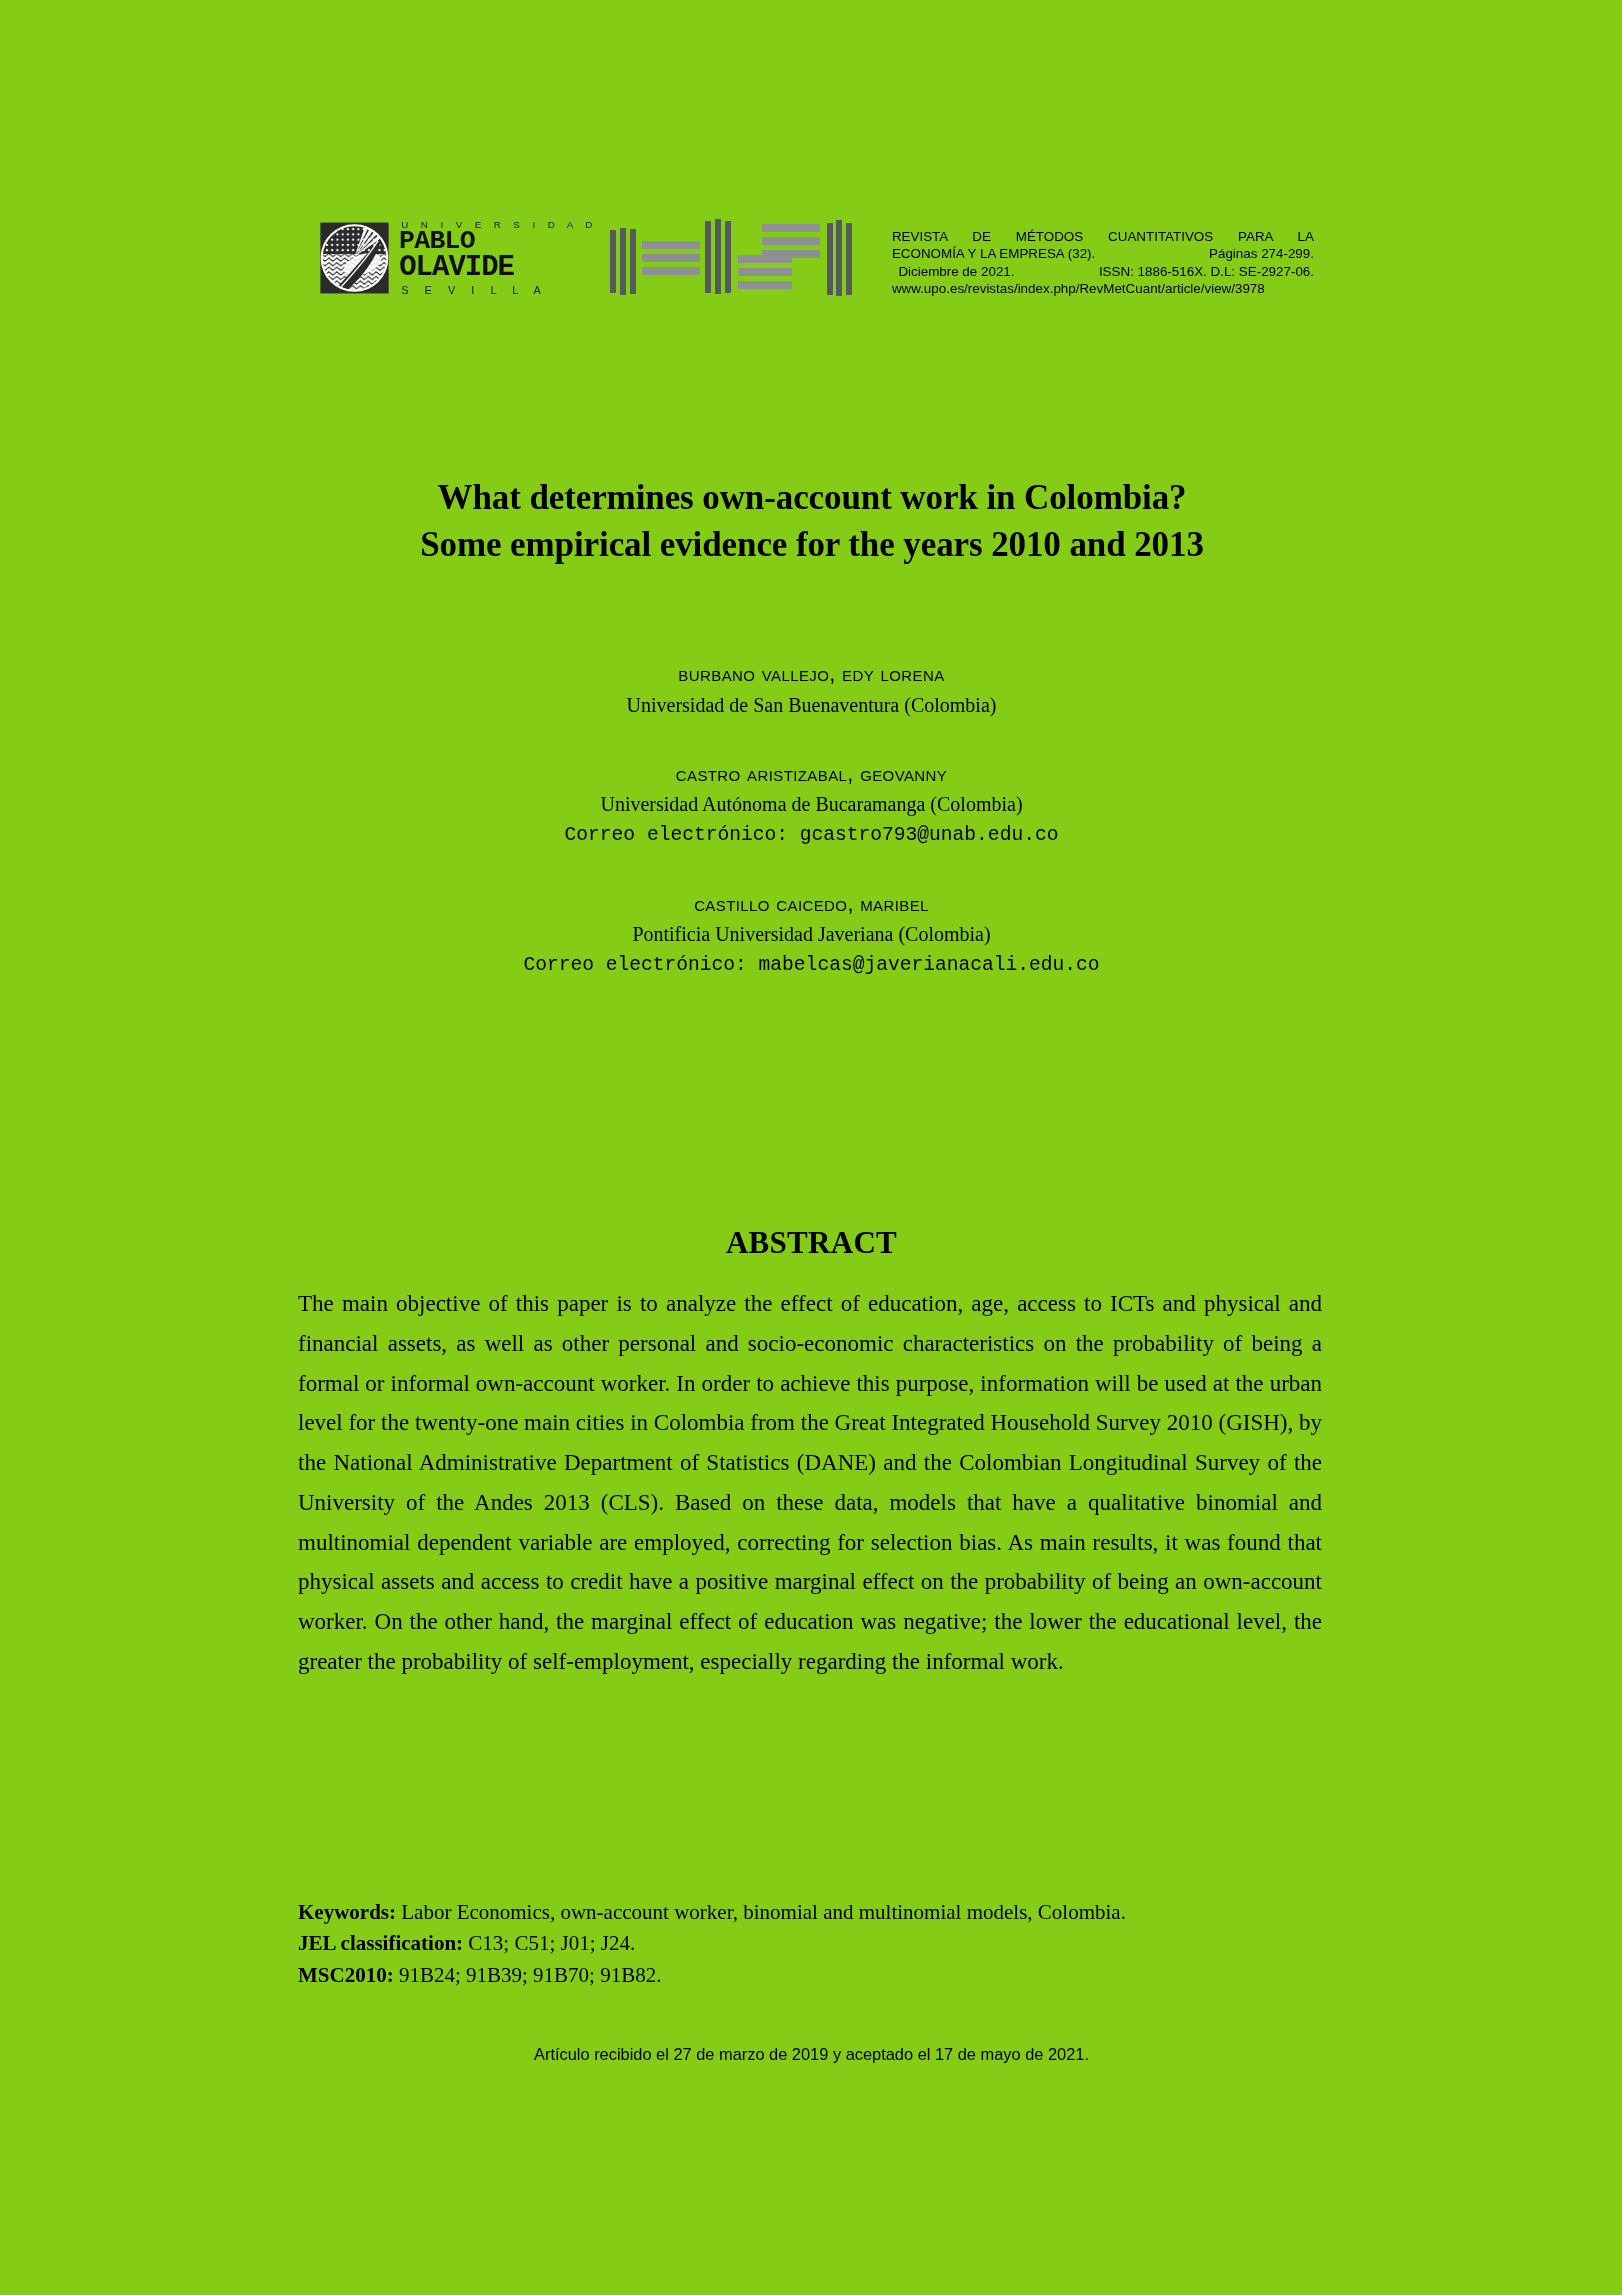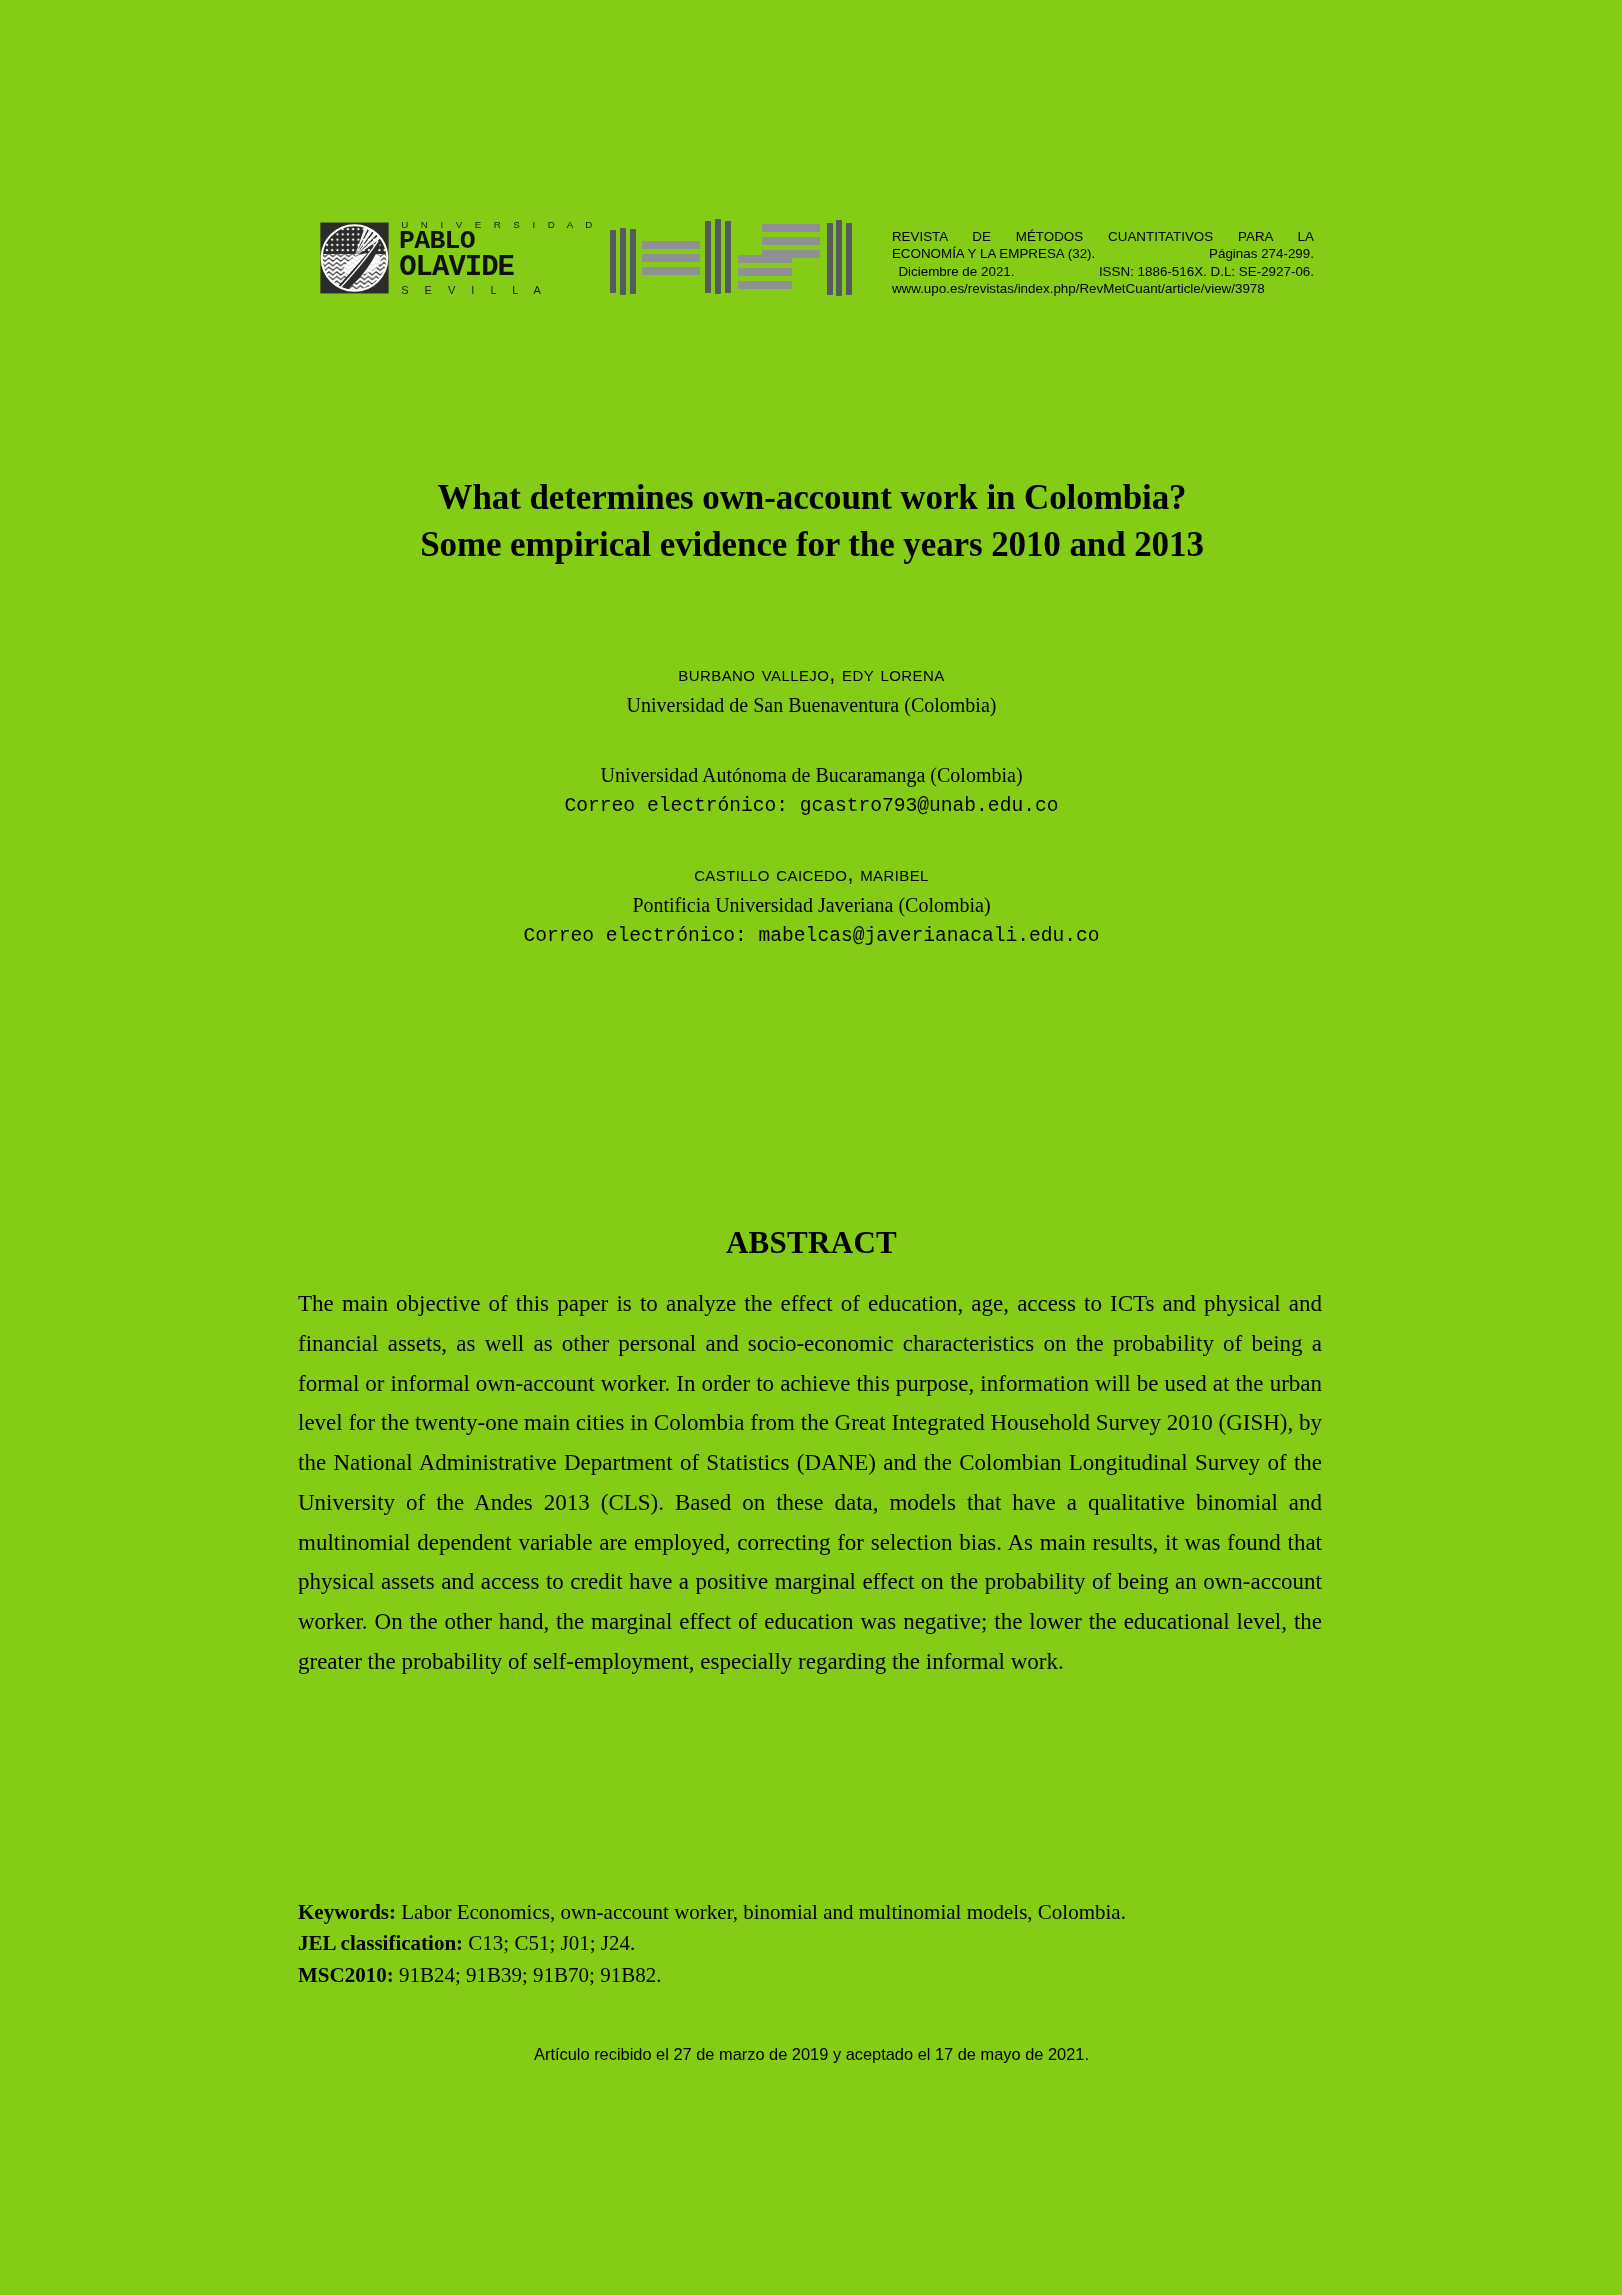--- a/index.html
+++ b/index.html
@@ -329,20 +329,21 @@
   <h1 class="title">What determines own-account work in Colombia? Some empirical evidence for the years 2010 and 2013</h1>
 
   <div class="authors">
 
     <div class="author-block">
       <div class="au-name">Burbano Vallejo, Edy Lorena</div>
       <div class="au-affil">Universidad de San Buenaventura (Colombia)</div>
     </div>
 
     <div class="author-block">
+      <div class="au-name">Castro Aristizabal, Geovanny</div>
       <div class="au-affil">Universidad Autónoma de Bucaramanga (Colombia)</div>
       <div class="au-mail">Correo electrónico: gcastro793@unab.edu.co</div>
     </div>
 
     <div class="author-block">
       <div class="au-name">Castillo Caicedo, Maribel</div>
       <div class="au-affil">Pontificia Universidad Javeriana (Colombia)</div>
       <div class="au-mail">Correo electrónico: mabelcas@javerianacali.edu.co</div>
     </div>
 

